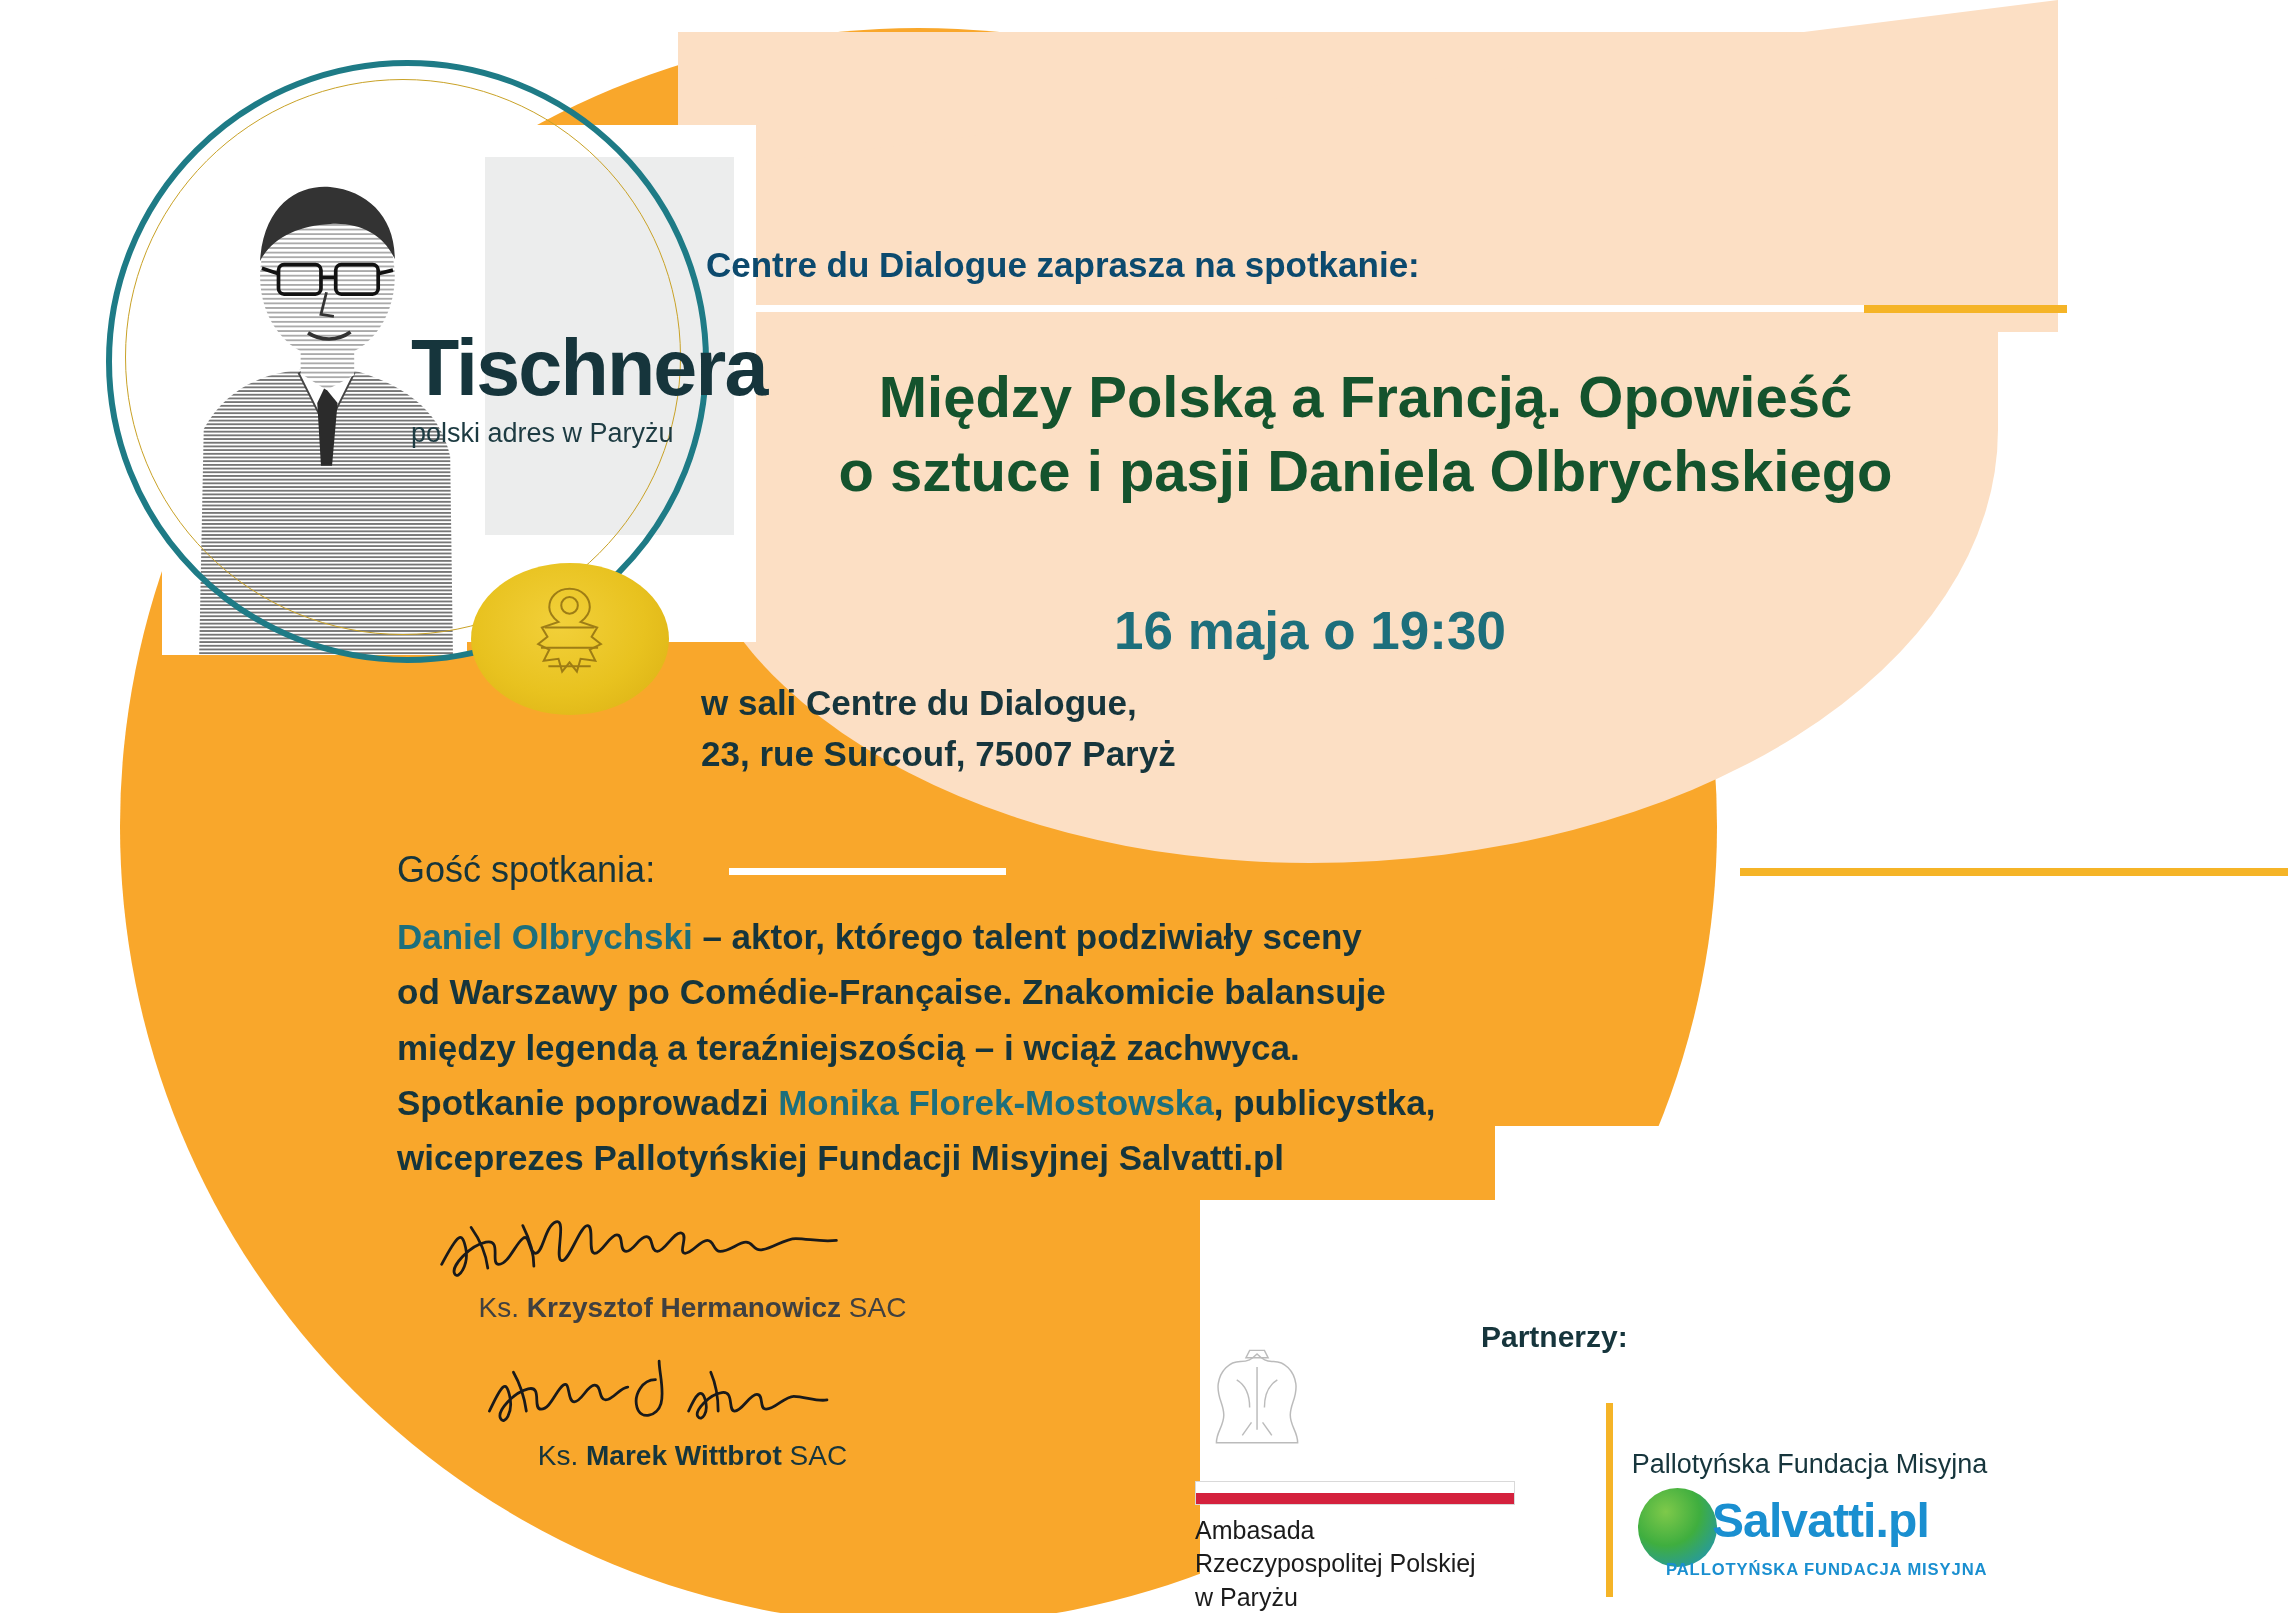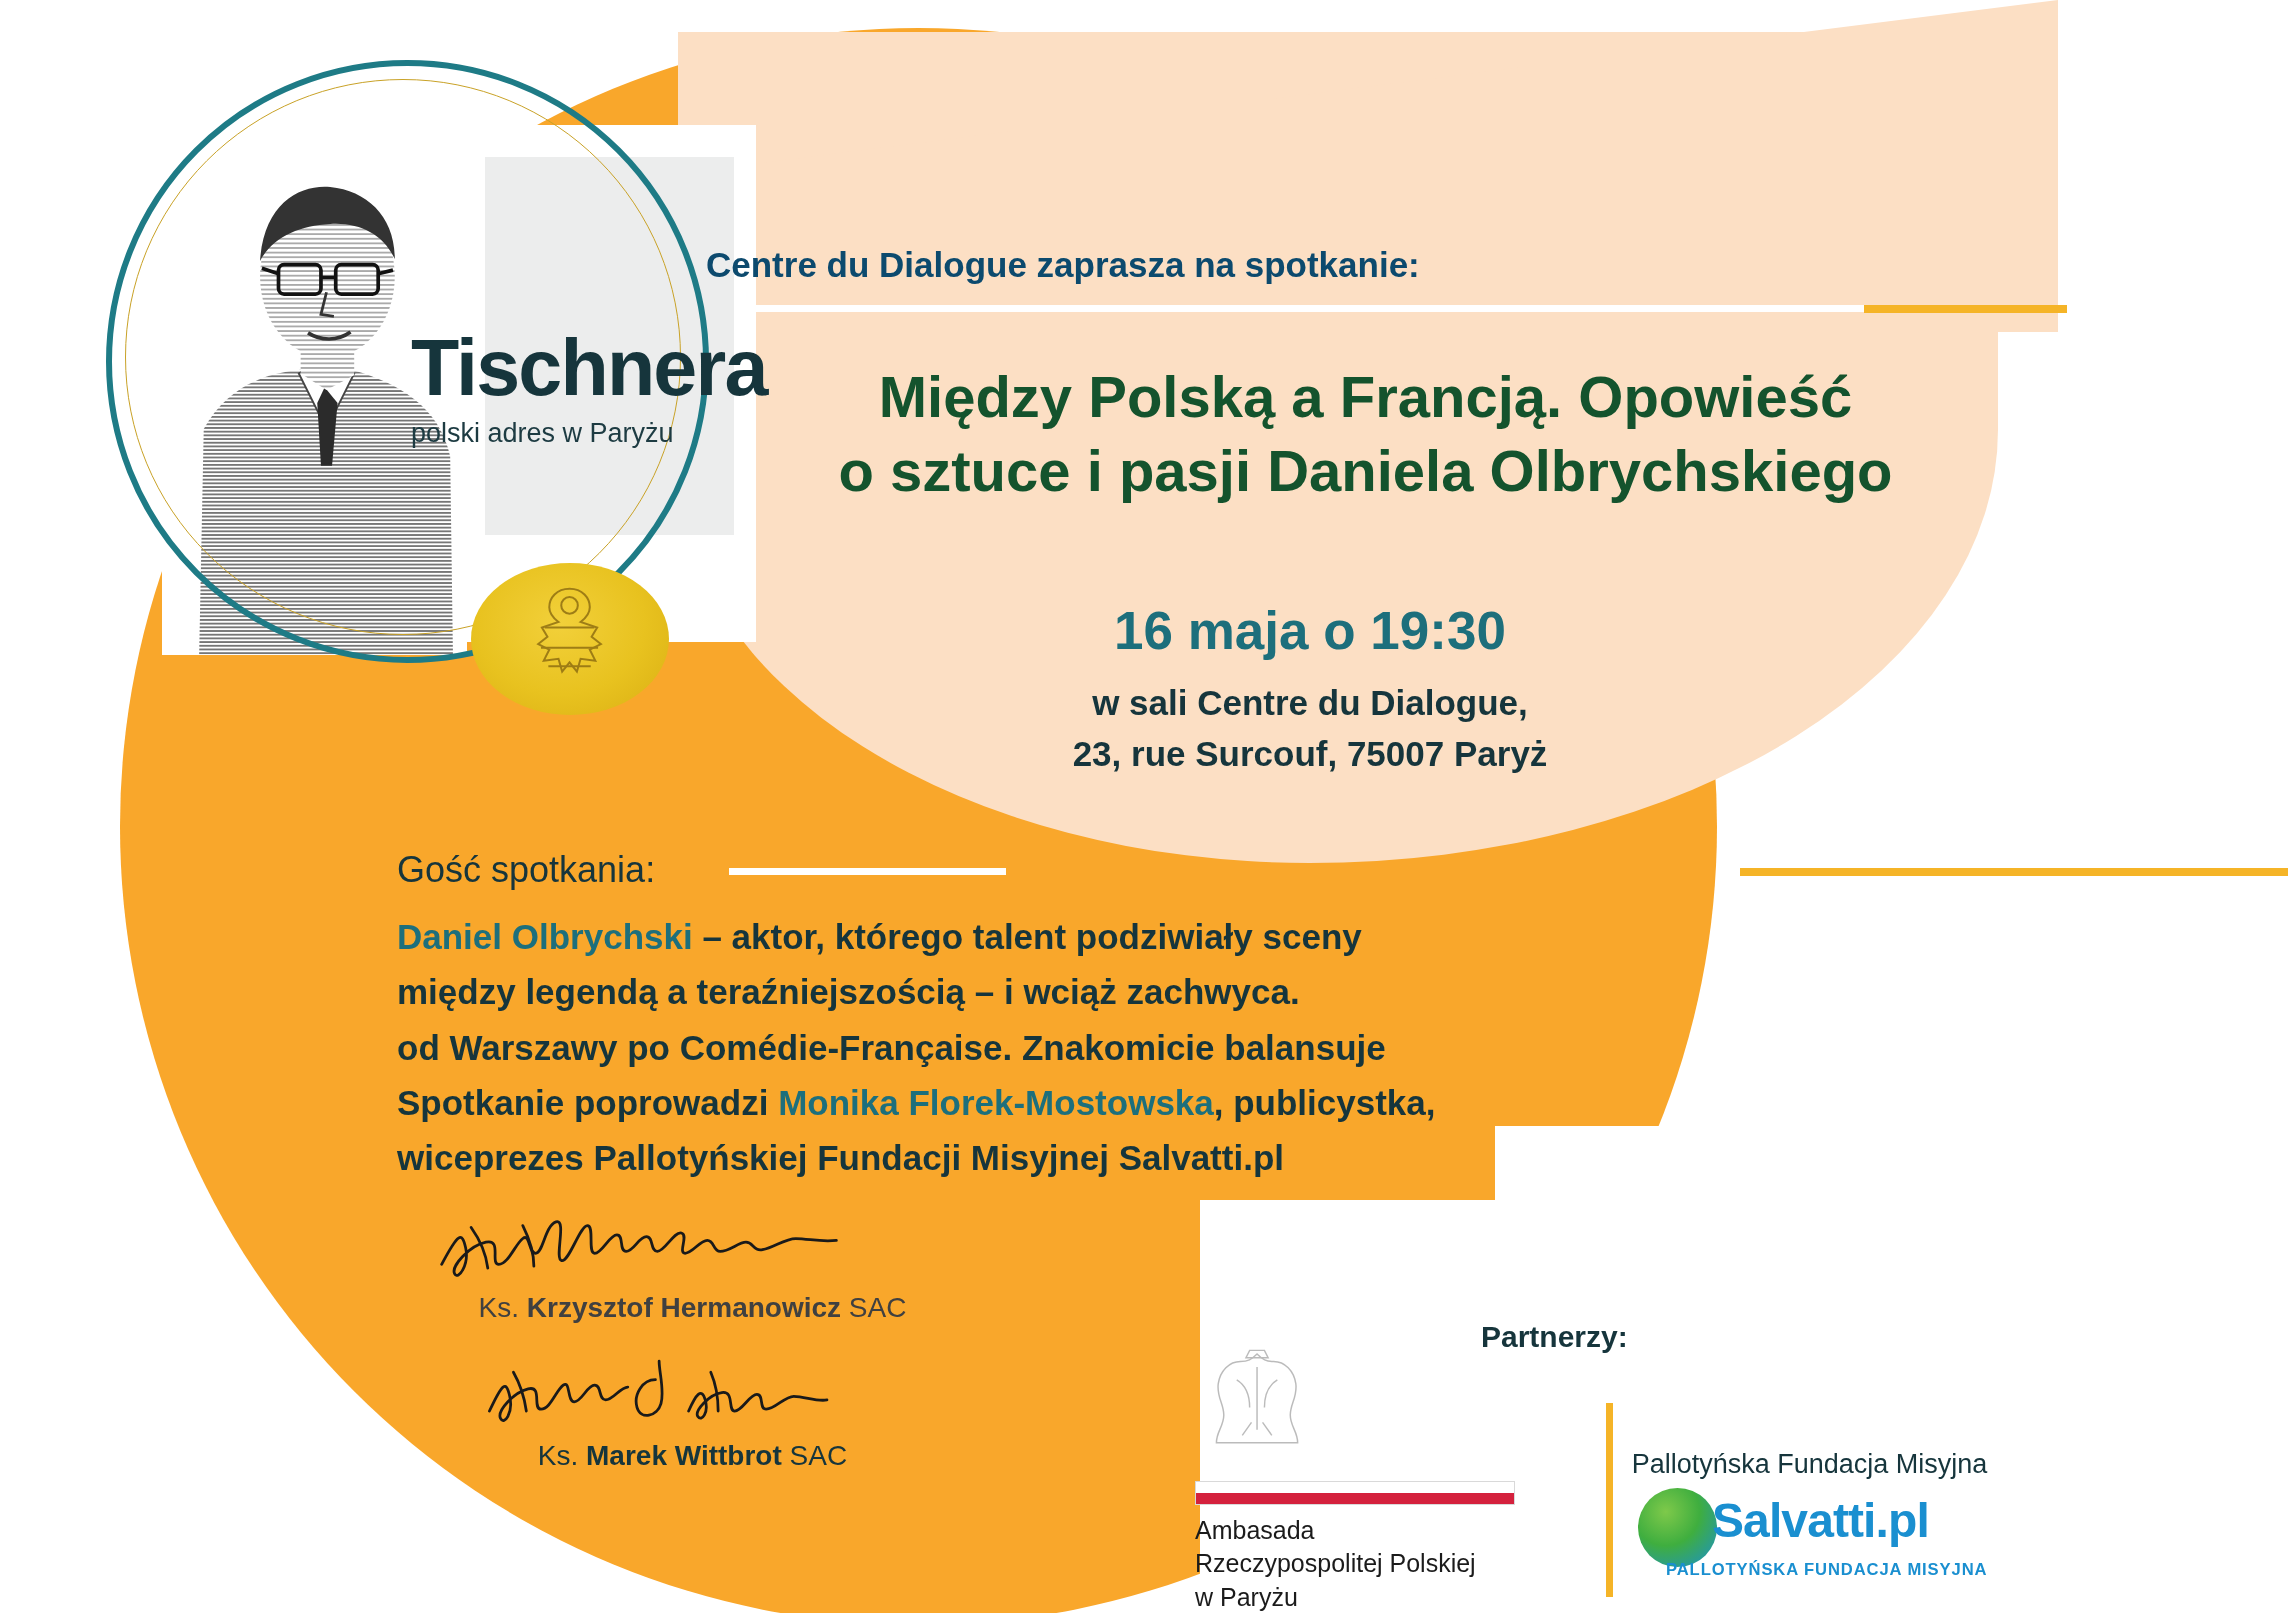--- a/index.html
+++ b/index.html
@@ -106,21 +106,21 @@
   }
   .title{
     position:absolute;left:701px;top:360px;width:1329px;
     text-align:center;color:#14532d;font-weight:bold;font-size:58px;line-height:1.28;
   }
   .date{
     position:absolute;left:701px;top:600px;width:1218px;text-align:center;
     color:#1d6f7c;font-weight:bold;font-size:53px;
   }
   .venue{
-    position:absolute;left:701px;top:678px;width:1218px;text-align:center;
+    position:absolute;left:701px;top:678px;width:1218px;text-align:left;
     color:#16353c;font-size:35px;line-height:1.45;font-weight:600;
   }
 
   
   .guest-label{
     position:absolute;left:397px;top:849px;font-size:36px;color:#16353c;font-weight:400;
   }
   .guest-body{
     position:absolute;left:397px;top:909px;width:1237px;
     font-size:35px;line-height:1.58;color:#16353c;font-weight:600;
@@ -251,22 +251,22 @@
     <div>23, rue Surcouf, 75007 Paryż</div>
   </div>
   <div class="rule-white-2"></div>
 
   <div class="guest-label">Gość spotkania:</div>
 
   <div class="guest-body">
     <div>
       <span class="tealname">Daniel Olbrychski</span><span> – aktor, którego talent podziwiały sceny</span>
     </div>
+    <div>od Warszawy po Comédie-Française. Znakomicie balansuje</div>
     <div>między legendą a teraźniejszością – i wciąż zachwyca.</div>
-    <div>od Warszawy po Comédie-Française. Znakomicie balansuje</div>
     <div>
       <span>Spotkanie poprowadzi </span><span class="tealname">Monika Florek-Mostowska</span><span>, publicystka,</span>
     </div>
     <div>wiceprezes Pallotyńskiej Fundacji Misyjnej Salvatti.pl</div>
   </div>
 
   <div class="sig1">
     <svg width="517" height="83" viewBox="0 0 560 90" aria-hidden="true">
       <path d="M8 60 c18 -34 22 -36 26 -18 c4 18 -8 36 -12 28 c-4 -8 16 -30 34 -34 c18 -4 4 24 14 24 c10 0 18 -22 26 -28 c8 -6 6 16 14 16 c8 0 10 -30 22 -34 c12 -4 -2 40 6 42 c8 2 20 -38 28 -38 c8 0 0 30 8 30 c8 0 16 -20 24 -20 c8 0 2 18 10 18 c8 0 14 -16 22 -16 c8 0 4 16 12 16 c8 0 18 -22 26 -20 c8 2 -4 22 4 22 c8 0 16 -14 24 -14 c8 0 6 12 14 12 c10 0 20 -10 28 -10 c8 0 8 10 18 8 c12 -2 24 -12 36 -12 c14 0 26 4 44 2" fill="none" stroke="#1a1a1a" stroke-width="3" stroke-linecap="round"></path>
       <path d="M40 20 c10 14 16 28 18 44 M96 18 c8 16 12 30 12 44" fill="none" stroke="#1a1a1a" stroke-width="3" stroke-linecap="round"></path>

